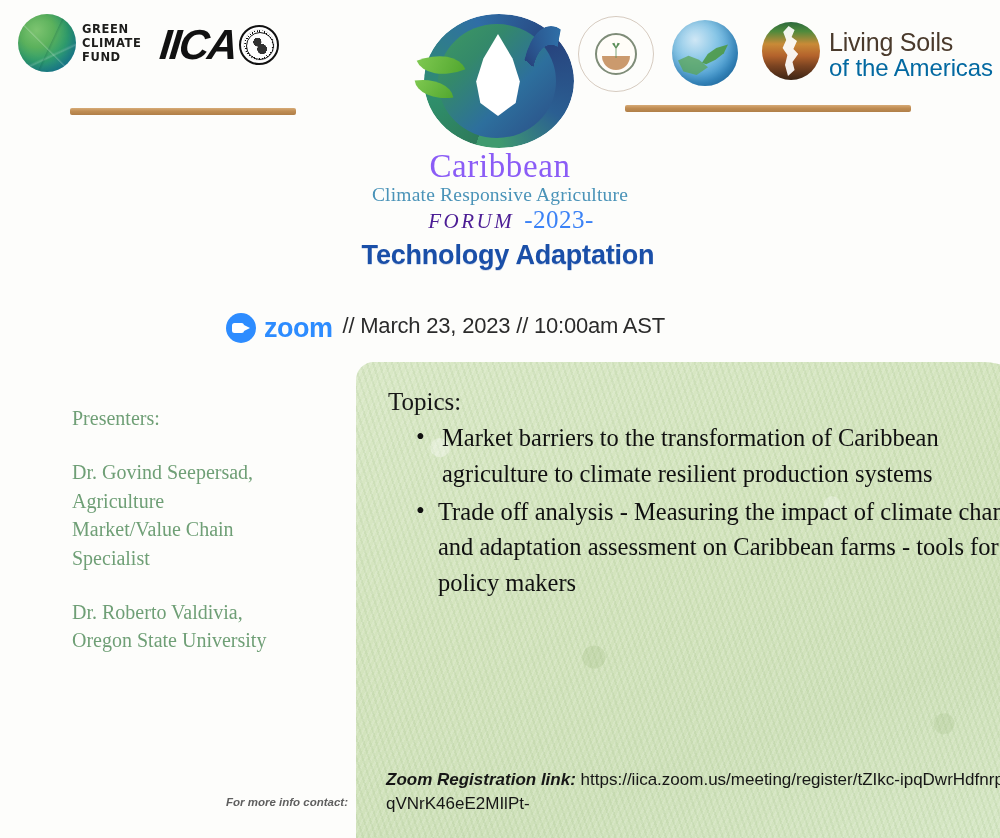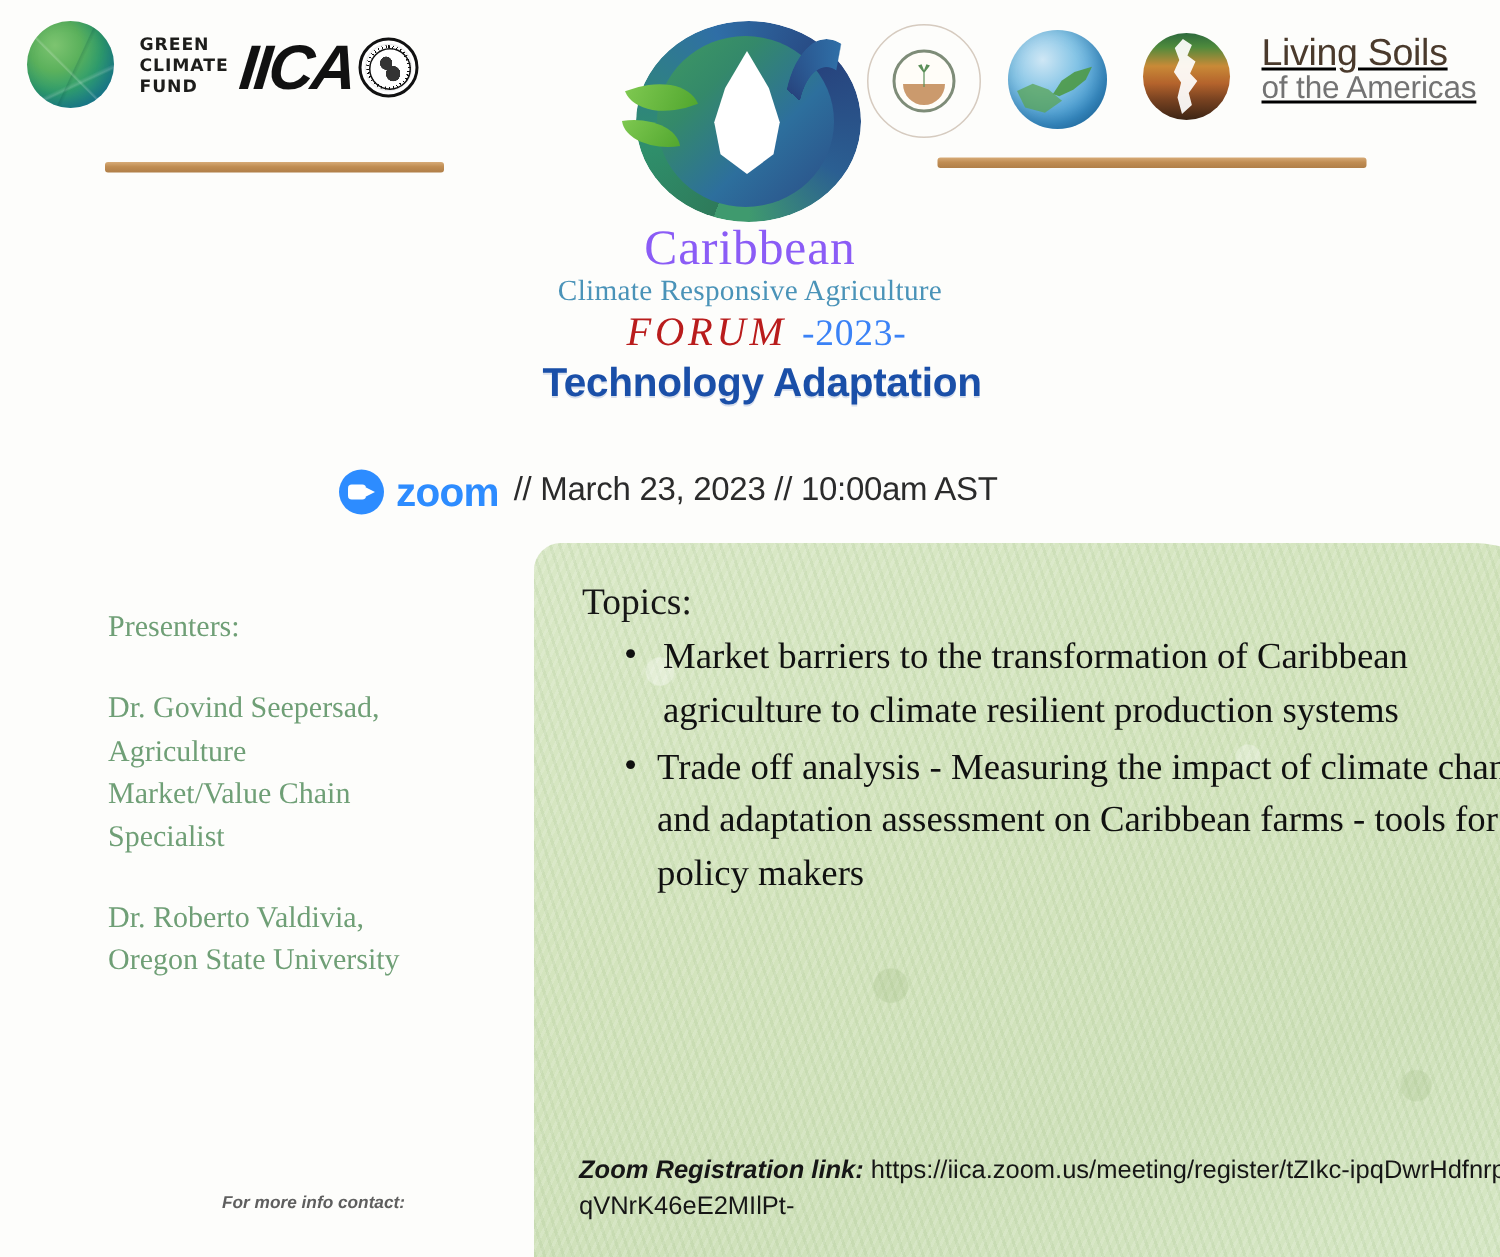--- a/index.html
+++ b/index.html
@@ -16,21 +16,21 @@
     width: 1000px;
     height: 838px;
     background: #fdfdfb;
     overflow: hidden;
   }
 
   
   .logo-band { position: absolute; top: 0; left: 0; width: 1000px; height: 130px; }
 
   
-  .gcf { position: absolute; left: 18px; top: 14px; display: flex; align-items: center; gap: 17px; }
+  .gcf { position: absolute; left: 18px; top: 14px; display: flex; align-items: center; gap: 6px; }
   .gcf-globe {
     width: 58px; height: 58px; border-radius: 50%;
     background:
       radial-gradient(circle at 32% 28%, #7dc470 0%, #5bb15c 30%, #2f9d6e 55%, #1a7fa8 85%);
     position: relative;
     box-shadow: inset -4px -4px 10px rgba(0,60,60,.25);
   }
   .gcf-globe::after {
     content:""; position:absolute; inset:0; border-radius:50%;
     background:
@@ -113,34 +113,34 @@
     clip-path: polygon(0 85%, 22% 45%, 55% 18%, 100% 2%, 84% 42%, 52% 72%, 16% 92%);
     opacity:.92;
   }
   .cnfsm-land {
     position:absolute; left: 6px; top: 34px; width: 30px; height: 22px;
     background: #5aa455; opacity:.75;
     clip-path: polygon(0 30%, 35% 8%, 70% 26%, 100% 60%, 62% 96%, 18% 80%);
   }
 
   
-  .lsa { position: absolute; left: 762px; top: 22px; display: flex; align-items: flex-start; gap: 21px; text-decoration: underline; }
+  .lsa { position: absolute; left: 762px; top: 22px; display: flex; align-items: flex-end; gap: 9px; }
   .lsa-mark {
     width: 58px; height: 58px; border-radius: 50%; position: relative; overflow: hidden;
     background: linear-gradient(180deg, #2d6a3d 0%, #4e8a3c 16%, #c98a37 38%, #b4632c 58%, #7a4321 76%, #3c2414 100%);
   }
   .lsa-mark::before {
     content:""; position:absolute; left: 14px; top: 4px; width: 30px; height: 50px;
     background: #ffffff;
     clip-path: polygon(42% 0, 62% 8%, 52% 22%, 70% 30%, 58% 46%, 74% 56%, 55% 72%, 62% 88%, 40% 100%, 30% 78%, 38% 58%, 22% 44%, 34% 28%, 24% 12%);
     opacity: .92;
   }
   .lsa-text { line-height: 1.05; }
   .lsa-l1 { font-size: 25px; color: #4a3a2c; font-family: "Liberation Sans", sans-serif; letter-spacing:-.2px; }
-  .lsa-l2 { font-size: 21px; color: #737373; font-family: "Liberation Sans", sans-serif; letter-spacing:-.1px; }
+  .lsa-l2 { font-size: 24px; color: #0369a1; font-family: "Liberation Sans", sans-serif; letter-spacing:-.1px; }
 
   
   .divider { position: absolute; height: 7px; border-radius: 2px;
              background: linear-gradient(180deg,#d7ab77 0%, #c08d53 45%, #b07f48 100%); }
   .divider.left  { left: 70px;  top: 108px; width: 226px; }
   .divider.right { left: 625px; top: 105px; width: 286px; }
 
   
   .forum-logo { position: absolute; left: 368px; top: 12px; width: 264px; height: 225px; }
   .fl-art { position:absolute; left: 48px; top: 0; width: 170px; height: 140px; }
@@ -178,22 +178,22 @@
   .fl-word2 {
     position:absolute; left:0; top: 172px; width: 264px; text-align:center;
     font-family: "Liberation Serif", serif; font-size: 19.5px; color: #4a93b8;
     letter-spacing: .2px;
   }
   .fl-word3 {
     position:absolute; left:0; top: 194px; width: 264px; text-align:center;
     display:flex; align-items:baseline; justify-content:center; gap: 10px;
   }
   .fl-forum {
-    font-family: "Liberation Serif", serif; font-size: 27px; font-style: italic;
-    color: #b91c1c; letter-spacing: 2.5px; margin-left: 22px;
+    font-family: "Liberation Serif", serif; font-size: 21px; font-style: italic;
+    color: #4c1d95; letter-spacing: 2.5px; margin-left: 22px;
   }
   .fl-year {
     font-family: "Liberation Serif", serif; font-size: 25px; color: #3b82f6; letter-spacing: .5px;
   }
 
   
   .title {
     position: absolute; left: 0; top: 240px; width: 1000px; text-align: center;
     font-family: "Liberation Sans", sans-serif;
     font-size: 27px; font-weight: 700; color: #1a4fa8;
@@ -274,21 +274,21 @@
     position: absolute; left: 72px; top: 404px; width: 260px;
     font-family: "Liberation Serif", serif;
     color: #6f9f76; font-size: 20px; line-height: 1.42;
   }
   .presenters .gap { height: 26px; }
   .pres-block { margin: 0; }
 
   
   .contact {
     position: absolute; left: 148px; top: 794px; width: 200px;
-    text-align: left;
+    text-align: right;
     font-family: "Liberation Sans", sans-serif;
     font-style: italic; font-weight: 700;
     font-size: 11.5px; color: #5f5f5f; line-height: 1.5;
   }
 </style>
 </head>
 <body>
 
 <div id="poster">
 

